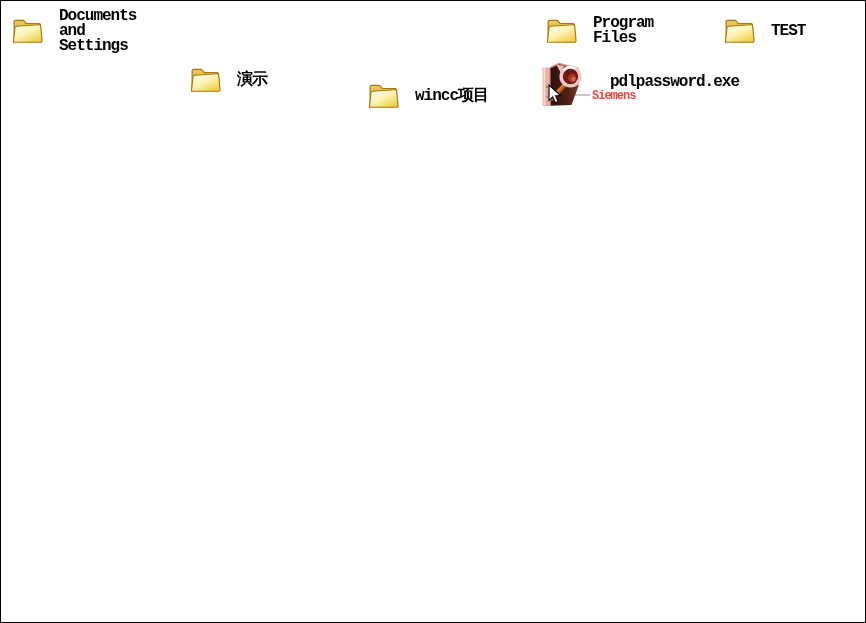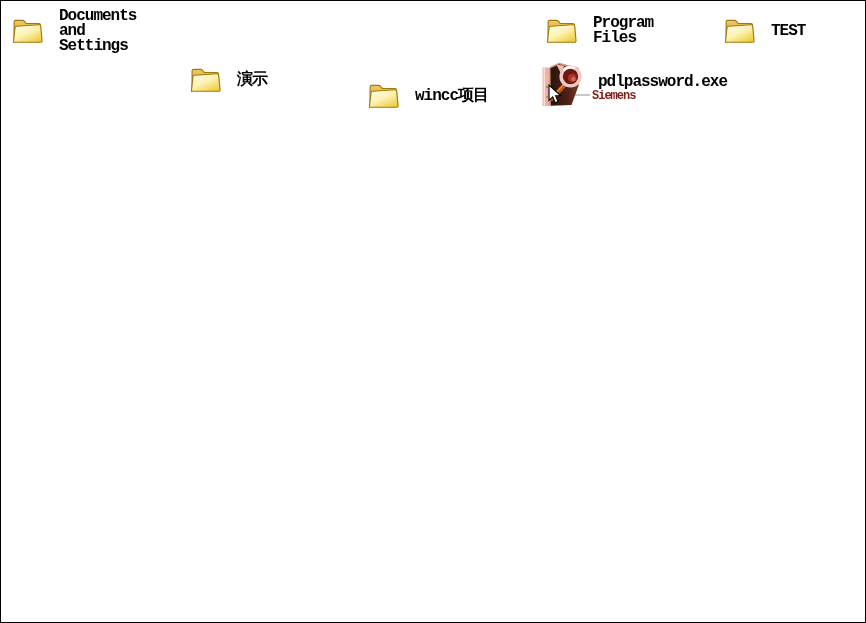--- a/index.html
+++ b/index.html
@@ -35,27 +35,27 @@
     word-break:keep-all;
   }
   .exe-tile{
     position:absolute;
     left:537px; top:59px;
     display:flex;
     align-items:flex-start;
   }
   .icon48{ width:52px; height:48px; display:block; }
   .exe-labels{ margin-left:2px; padding-top:15px; }
-  .exe-labels .label{ margin-left:6px; max-width:130px;text-align:right; }
+  .exe-labels .label{ margin-left:18px; max-width:130px;text-align:right; }
   .sublabel{
     font-size:12px;
     font-weight:bold;
     letter-spacing:-1px;
     line-height:13px;
-    color:#7f1d1d;
+    color:#ef4444;
   }
   .cursor{
     position:absolute;
     left:547px; top:83px;
     width:14px; height:21px;
     pointer-events:none;
   }
   .defs-hidden{ position:absolute; width:0; height:0; overflow:hidden; }
 </style>
 </head>

